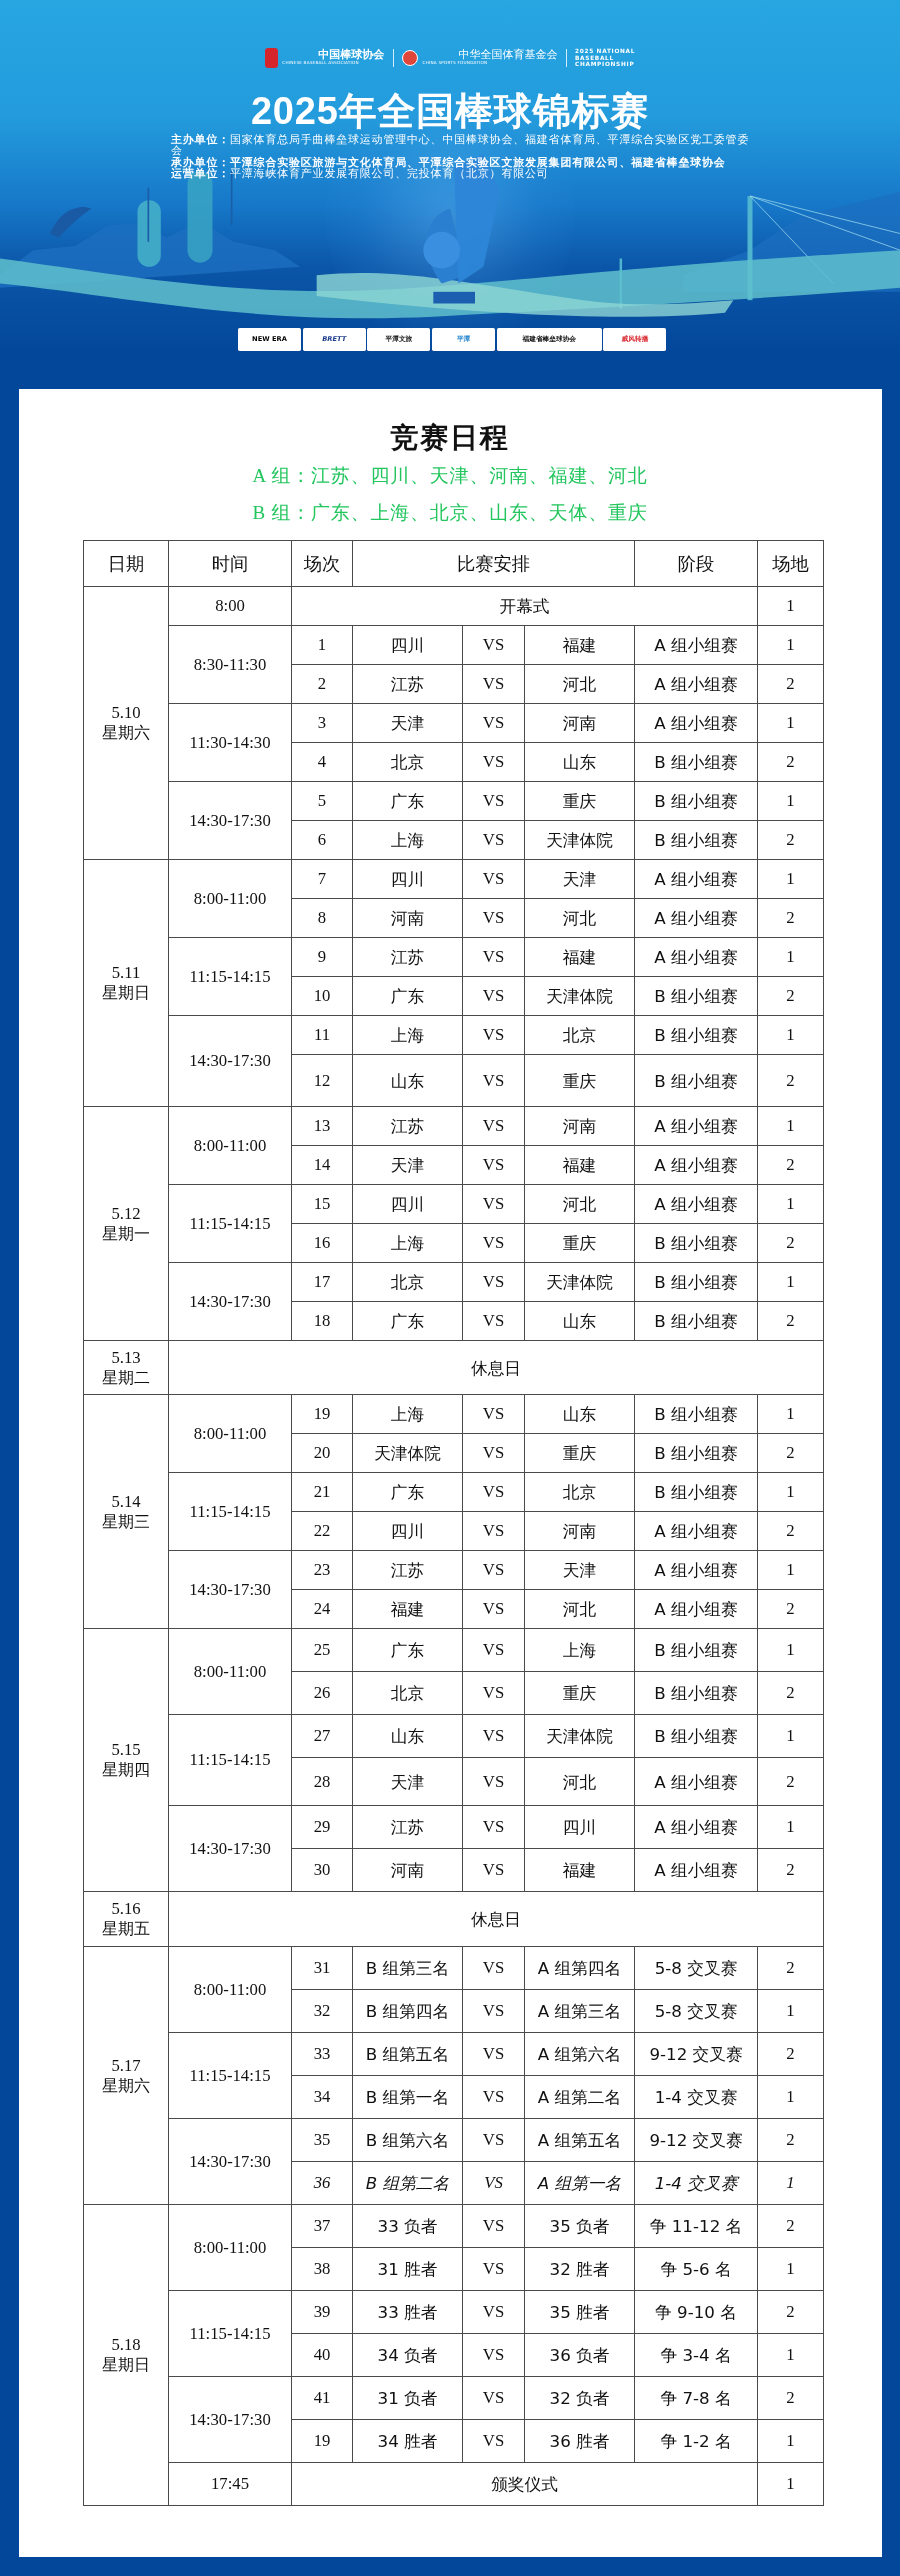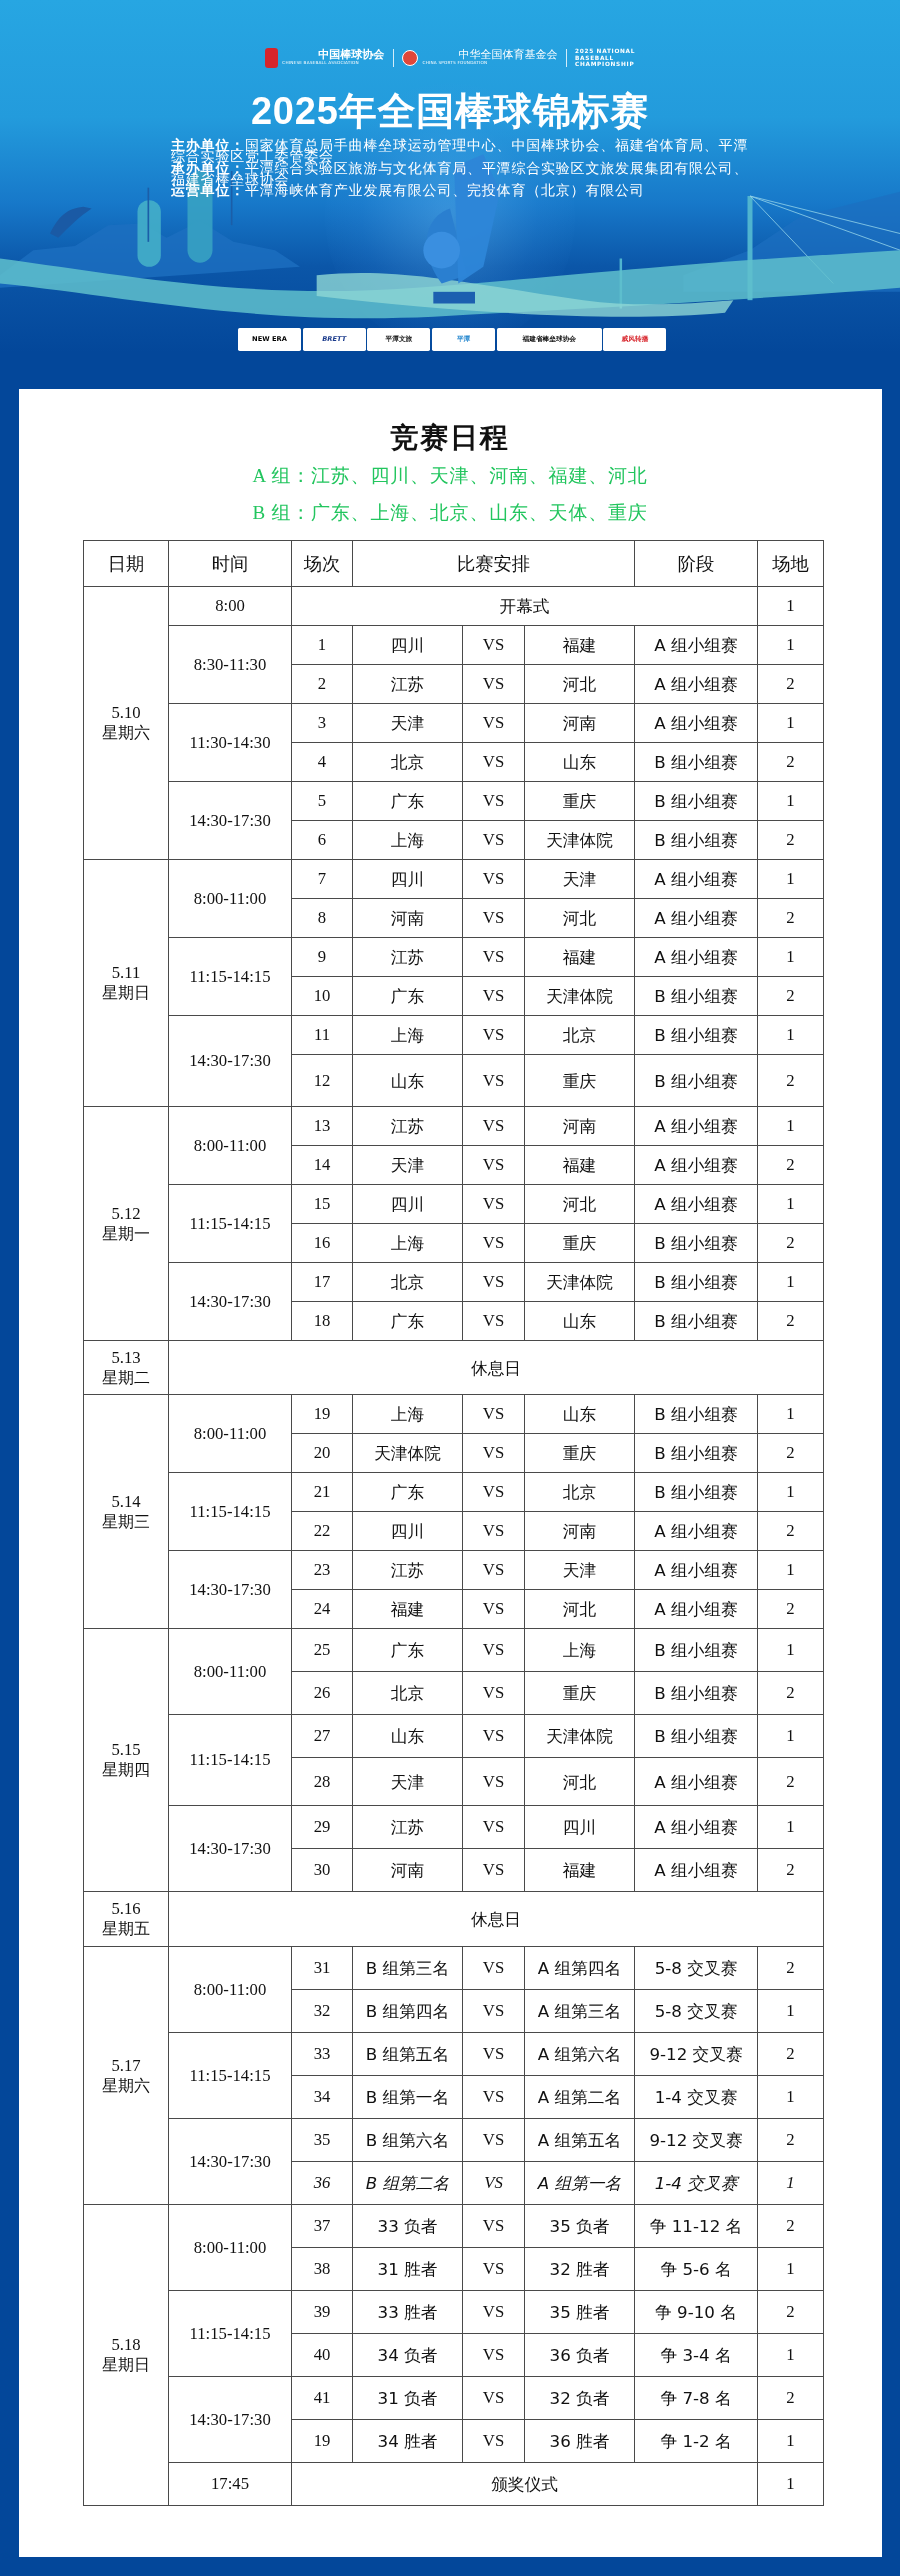--- a/index.html
+++ b/index.html
@@ -33,22 +33,22 @@
   .logo-cn { font-size: 11px; font-weight: bold; line-height: 10px; padding-left: 36px; }
   .logo-en { font-size: 4.2px; line-height: 5.8px; letter-spacing: 0.2px; }
   .logo-sep { width: 0.8px; height: 18.3px; background: #fff; opacity: 0.8; }
   .logo-champ { font-size: 5.8px; font-weight: bold; line-height: 6.7px; letter-spacing: 0.7px; }
   .main-title {
     position: absolute; top: 84px; left: 0; width: 900px; text-align: center;
     color: #fff; font-size: 38px; font-weight: bold; letter-spacing: 0.8px;
     font-family: Liberation Sans, sans-serif; line-height: 55px;
   }
   .organizers {
-    position: absolute; top: 140px; left: 171px; width: 583px;
-    color: #fff; font-size: 14px; line-height: 11.3px; font-weight: bold;
+    position: absolute; top: 134px; left: 171px; width: 583px;
+    color: #fff; font-size: 11px; line-height: 11.3px; font-weight: bold;
     letter-spacing: 0.8px;
   }
   .organizers .lbl { font-weight: bold; }
   .venue {
     position: absolute; top: 210px; left: 0; width: 900px; text-align: center;
     color: #f0f8ff; font-size: 10px; line-height: 16.7px; letter-spacing: 0.8px;
   }
   .sponsors {
     position: absolute; top: 328px; left: 238px; display: flex; gap: 1.7px;
   }
@@ -132,21 +132,21 @@
       <div>2025 NATIONAL</div>
       <div>BASEBALL</div>
       <div>CHAMPIONSHIP</div>
     </div>
   </div>
 
   <div class="main-title">2025年全国棒球锦标赛</div>
 
   <div class="organizers">
     <div><span class="lbl">主办单位：</span><span style="font-weight:normal">国家体育总局手曲棒垒球运动管理中心、中国棒球协会、福建省体育局、平潭综合实验区党工委管委会</span></div>
-    <div><span class="lbl">承办单位：</span><span style="font-weight:normal">平潭综合实验区旅游与文化体育局、平潭综合实验区文旅发展集团有限公司、福建省棒垒球协会</span></div>
+    <div><span class="lbl">承办单位：</span><span style="font-weight:bold">平潭综合实验区旅游与文化体育局、平潭综合实验区文旅发展集团有限公司、福建省棒垒球协会</span></div>
     <div><span class="lbl">运营单位：</span><span style="font-weight:normal">平潭海峡体育产业发展有限公司、完投体育（北京）有限公司</span></div>
   </div>
 
 
   <div class="sponsors">
     <div class="sponsor" style="width:63px;color:#000">NEW ERA</div>
     <div class="sponsor" style="width:63px;font-style:italic">BRETT</div>
     <div class="sponsor" style="width:63px;color:#222">平潭文旅</div>
     <div class="sponsor" style="width:63px;color:#2a8ad0">平潭</div>
     <div class="sponsor" style="width:105px;color:#111">福建省棒垒球协会</div>

